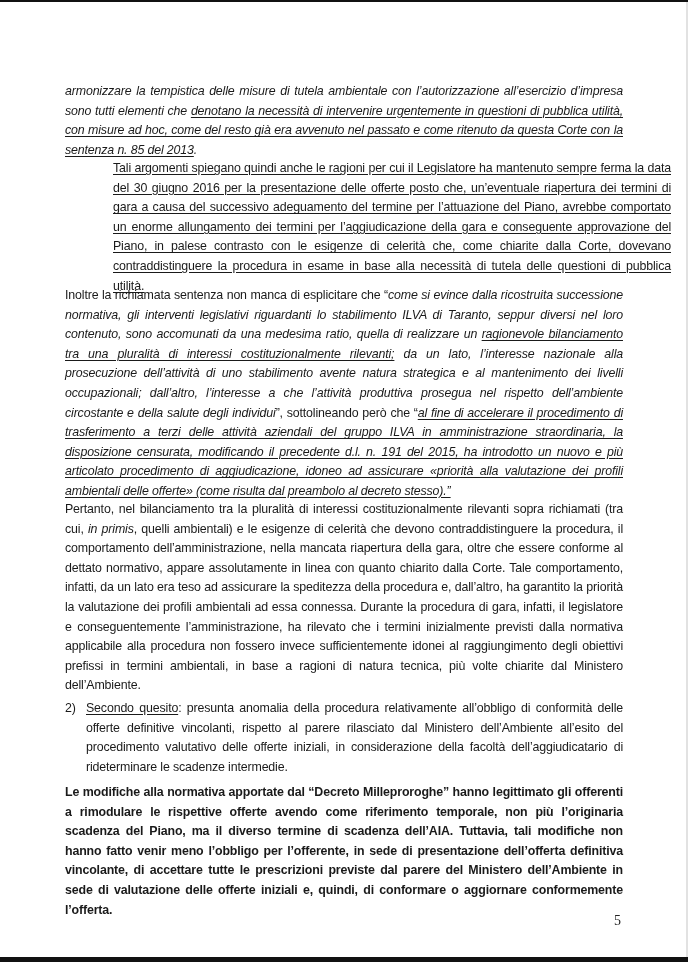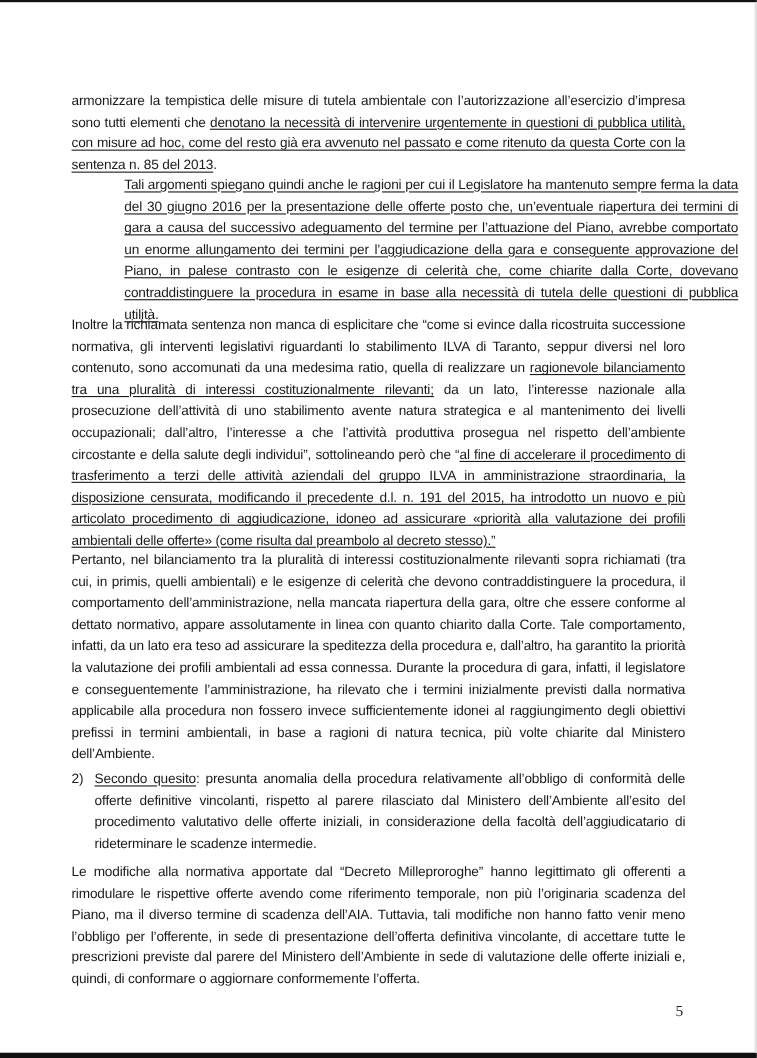--- a/index.html
+++ b/index.html
@@ -18,21 +18,21 @@
     position: absolute; left: 65px; width: 558px;
     font-family: "Liberation Sans", sans-serif;
     font-size: 12.4px;
     line-height: 19.6px;
     color: #1a1a1a;
     text-align: justify;
     letter-spacing: -0.15px;
   }
   .text p { margin: 0; }
   .u { text-decoration: underline; text-underline-offset: 2px; }
-  .i { }
+  .i { font-style: italic; }
   .numbered {
     position: absolute; left: 65px; width: 558px;
     font-family: "Liberation Sans", sans-serif;
     font-size: 12.4px; line-height: 19.6px; color: #1a1a1a;
     text-align: justify; letter-spacing: -0.15px;
     padding-left: 21px; box-sizing: border-box;
   }
   .numbered .num { position: absolute; left: 0; top: 0; }
   .page-number {
     position: absolute; left: 614px; top: 911px;
@@ -58,18 +58,18 @@
 
   <div class="text" style="top:498px;">
     <p><span>Pertanto, nel bilanciamento tra la pluralità di interessi costituzionalmente rilevanti sopra richiamati (tra cui, </span><span class="i">in primis</span><span>, quelli ambientali) e le esigenze di celerità che devono contraddistinguere la procedura, il comportamento dell’amministrazione, nella mancata riapertura della gara, oltre che essere conforme al dettato normativo, appare assolutamente in linea con quanto chiarito dalla Corte. Tale comportamento, infatti, da un lato era teso ad assicurare la speditezza della procedura e, dall’altro, ha garantito la priorità la valutazione dei profili ambientali ad essa connessa. Durante la procedura di gara, infatti, il legislatore e conseguentemente l’amministrazione, ha rilevato che i termini inizialmente previsti dalla normativa applicabile alla procedura non fossero invece sufficientemente idonei al raggiungimento degli obiettivi prefissi in termini ambientali, in base a ragioni di natura tecnica, più volte chiarite dal Ministero dell’Ambiente.</span></p>
   </div>
 
   <div class="numbered" style="top:697px;">
     <span class="num">2)</span>
     <p style="margin:0;"><span class="u">Secondo quesito</span><span>: presunta anomalia della procedura relativamente all’obbligo di conformità delle offerte definitive vincolanti, rispetto al parere rilasciato dal Ministero dell’Ambiente all’esito del procedimento valutativo delle offerte iniziali, in considerazione della facoltà dell’aggiudicatario di rideterminare le scadenze intermedie.</span></p>
   </div>
 
-  <div class="text" style="top:781px;">
+  <div class="text" style="top:781px;font-weight:bold;">
     <p><span>Le modifiche alla normativa apportate dal “Decreto Milleproroghe” hanno legittimato gli offerenti a rimodulare le rispettive offerte avendo come riferimento temporale, non più l’originaria scadenza del Piano, ma il diverso termine di scadenza dell’AIA. Tuttavia, tali modifiche non hanno fatto venir meno l’obbligo per l’offerente, in sede di presentazione dell’offerta definitiva vincolante, di accettare tutte le prescrizioni previste dal parere del Ministero dell’Ambiente in sede di valutazione delle offerte iniziali e, quindi, di conformare o aggiornare conformemente l’offerta.</span></p>
   </div>
 
   <div class="page-number">5</div>
 </div>
 
 </body></html>

